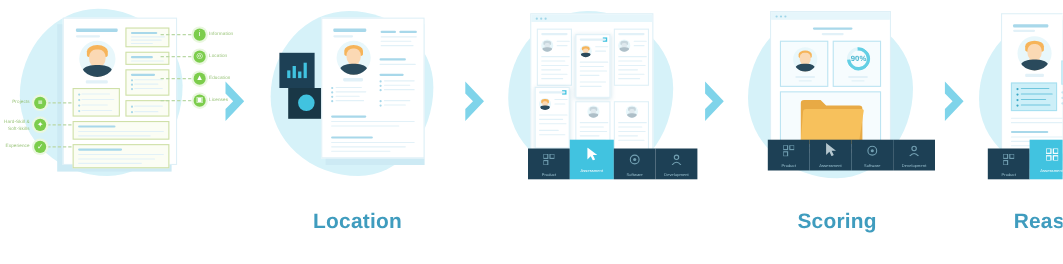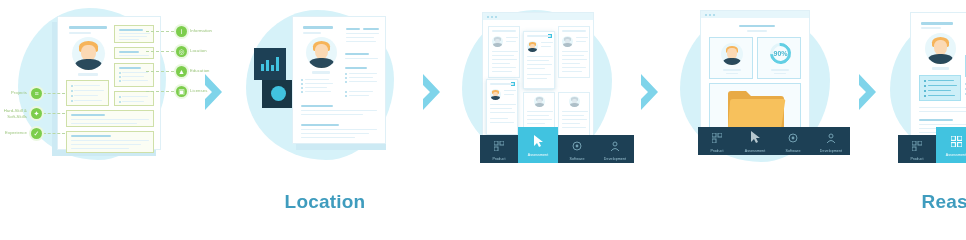--- a/index.html
+++ b/index.html
@@ -504,20 +504,21 @@
         <span class="ticon">
           <svg width="10" height="10" viewBox="0 0 10 10">
               <circle cx="5" cy="3" r="2" fill="none" stroke="#8fc0d2" stroke-width="1"></circle>
               <path d="M1 10 Q5 5 9 10" fill="none" stroke="#8fc0d2" stroke-width="1"></path>
             </svg>
         </span>
         <span class="tlabel">Development</span>
       </div>
     </div>
 
+    <div class="caption">Scoring</div>
   </div>
 
   <div class="arrow">
     <svg width="24" height="40" viewBox="0 0 24 40">
         <path d="M3 2 L20 20 L3 38 L3 27 L10 20 L3 13 Z" fill="#7fd4ea"></path>
       </svg>
   </div>
 
   <div class="step s5">
     <div class="blob" style="left:4px;top:14px;width:148px;height:146px;"></div>

